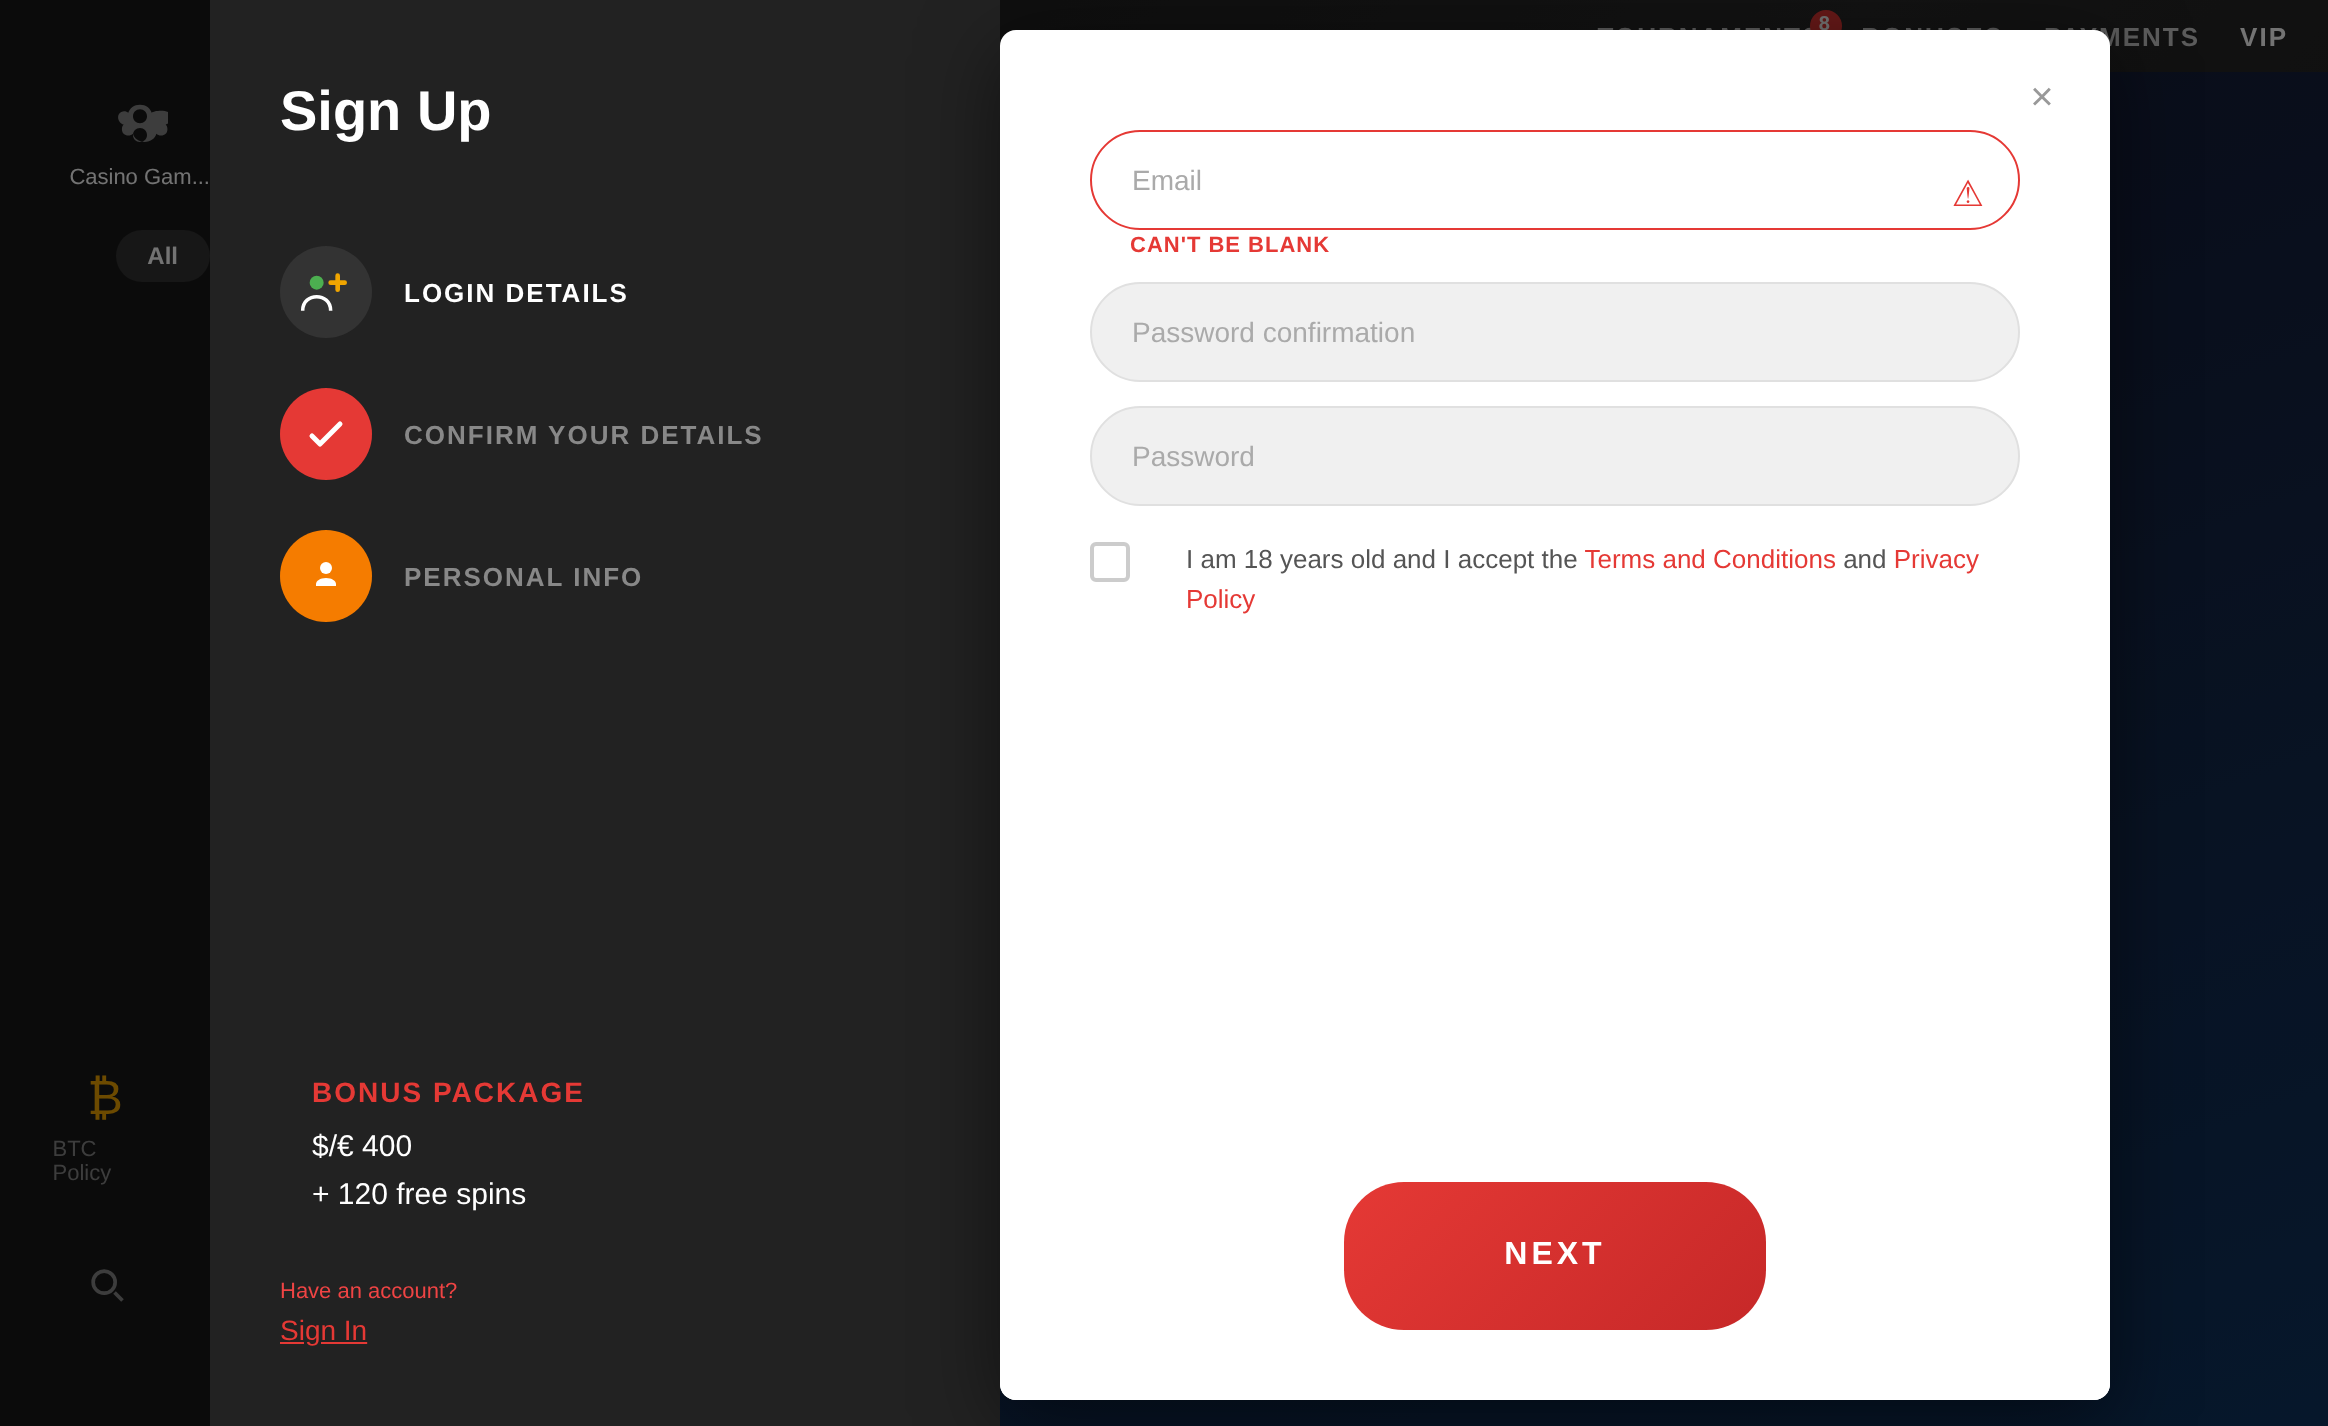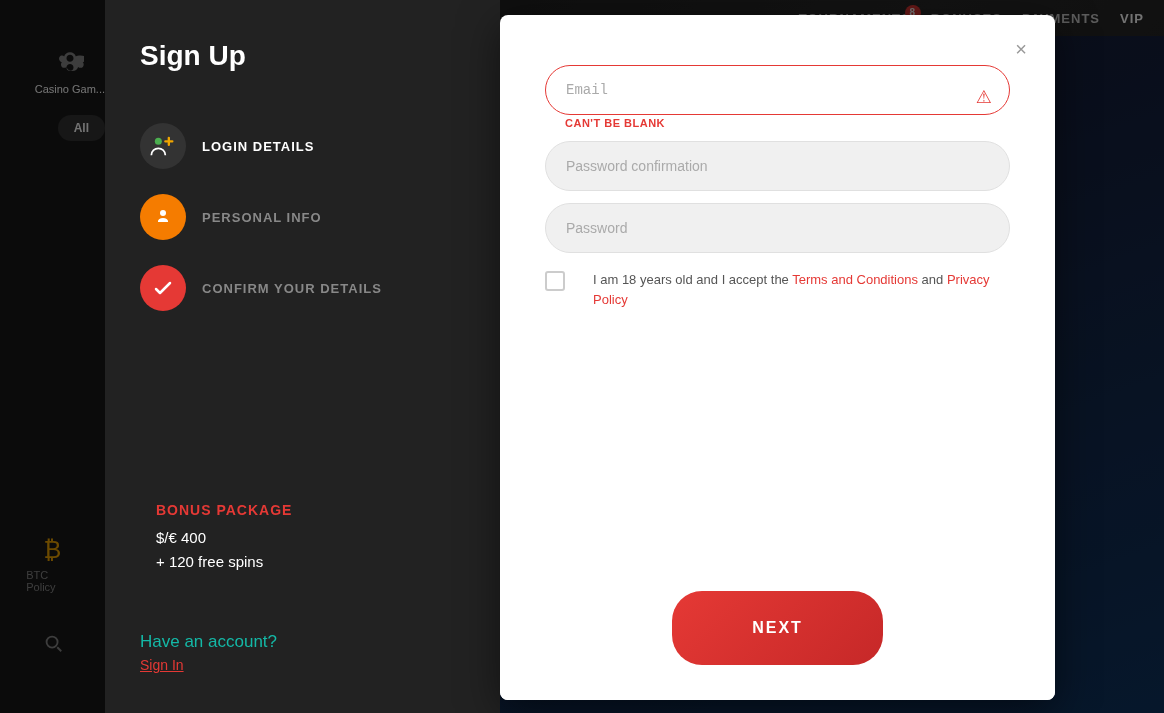--- a/index.html
+++ b/index.html
@@ -171,24 +171,23 @@
       letter-spacing: 1px;
       margin-bottom: 8px;
     }
     .bonus-amount {
       color: #fff;
       font-size: 15px;
       line-height: 1.6;
     }
 
     .have-account {
-      color: #14b8a6;
-      font-size: 17px;
+      color: #ef4444;
+      font-size: 11px;
       margin-bottom: 5px;
-      margin-top: 28px;
     }
     .sign-in-link {
       color: #e53935;
       font-size: 14px;
       text-decoration: underline;
       cursor: pointer;
     }
 
     
     .modal {
@@ -240,21 +239,20 @@
       border: 1.5px solid #e0e0e0;
       background: #f0f0f0;
       font-size: 14px;
       color: #666;
       outline: none;
       appearance: none;
     }
     .form-input.error {
       border-color: #e53935;
       background: #fff;
-      font-family: Liberation Mono, monospace;
     }
     .form-input::placeholder { color: #aaa; }
 
     .error-icon {
       position: absolute;
       right: 18px;
       top: 50%;
       transform: translateY(-50%);
       color: #e53935;
       font-size: 18px;
@@ -394,39 +392,39 @@
       <svg width="28" height="28" viewBox="0 0 24 24" fill="none">
         <circle cx="8" cy="8" r="3" fill="#4caf50"></circle>
         <path d="M2 20c0-4 3-6 6-6s6 2 6 6" stroke="#fff" stroke-width="1.5" fill="none"></path>
         <path d="M14 8h6M17 5v6" stroke="#f0a500" stroke-width="2" stroke-linecap="round"></path>
       </svg>
     </div>
     <span class="step-label active">LOGIN DETAILS</span>
   </div>
 
   <div class="step-item">
+    <div class="step-icon confirm">
+      <svg width="24" height="24" viewBox="0 0 24 24" fill="white">
+        <path d="M5 13l4 4L19 7" stroke="white" stroke-width="2.5" fill="none" stroke-linecap="round" stroke-linejoin="round"></path>
+      </svg>
+    </div>
+    <span class="step-label">CONFIRM YOUR DETAILS</span>
+  </div>
+
+  <div class="step-item">
     <div class="step-icon personal">
       <svg width="24" height="24" viewBox="0 0 24 24" fill="white">
         <circle cx="12" cy="8" r="3"></circle>
         <path d="M12 13c-3 0-5 1.5-5 3v1h10v-1c0-1.5-2-3-5-3z"></path>
         <text x="11" y="10" font-size="6" fill="white" font-weight="bold">i</text>
       </svg>
     </div>
     <span class="step-label">PERSONAL INFO</span>
   </div>
 
-  <div class="step-item">
-    <div class="step-icon confirm">
-      <svg width="24" height="24" viewBox="0 0 24 24" fill="white">
-        <path d="M5 13l4 4L19 7" stroke="white" stroke-width="2.5" fill="none" stroke-linecap="round" stroke-linejoin="round"></path>
-      </svg>
-    </div>
-    <span class="step-label">CONFIRM YOUR DETAILS</span>
-  </div>
-
   <div class="bonus-section">
     <div class="bonus-title">BONUS PACKAGE</div>
     <div class="bonus-amount">
       <div>$/€ 400</div>
       <div>+ 120 free spins</div>
     </div>
   </div>
 
   <div class="have-account">Have an account?</div>
   <a class="sign-in-link">Sign In</a>

